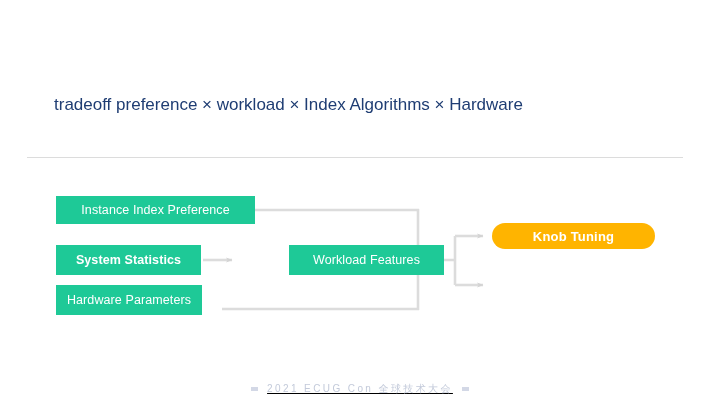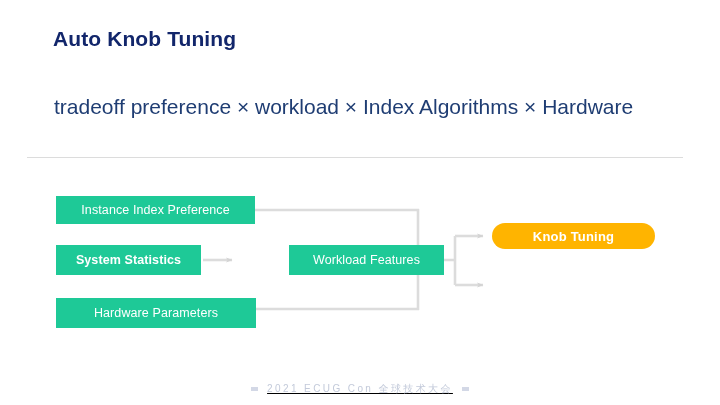--- a/index.html
+++ b/index.html
@@ -28,21 +28,21 @@
     font-size: 21px;
     font-weight: bold;
     color: #12266B;
     letter-spacing: 0.1px;
     white-space: nowrap;
   }
   .slide-subtitle {
     position: absolute;
     left: 54px;
     top: 95px;
-    font-size: 21px;
+    font-size: 17px;
     font-weight: normal;
     color: #1F3D73;
     white-space: nowrap;
   }
   .divider {
     position: absolute;
     left: 27px;
     top: 157px;
     width: 656px;
     height: 1px;
@@ -88,21 +88,21 @@
     background: #FFB400;
     border-radius: 14px;
     font-size: 13px;
     font-weight: bold;
     letter-spacing: 0.2px;
   }
 
   
   #node-instance   { left: 56px;  top: 196px; width: 199px; height: 28px; }
   #node-system     { left: 56px;  top: 245px; width: 145px; height: 30px; }
-  #node-hardware   { left: 56px;  top: 298px; width: 200px; height: 30px; }
+  #node-hardware   { left: 56px;  top: 285px; width: 146px; height: 30px; }
   #node-workload   { left: 241px; top: 245px; width: 155px; height: 30px; margin-left: 48px; }
   #node-knob       { left: 492px; top: 223px; width: 163px; height: 26px; }
   #node-scheduling { left: 492px; top: 272px; width: 163px; height: 26px; }
 
   
   .footer {
     position: absolute;
     left: 0;
     bottom: 9px;
     width: 720px;
@@ -122,21 +122,20 @@
     color: #C3CADA;
     letter-spacing: 2.4px;
     white-space: nowrap;
   }
 </style>
 </head>
 <body>
 
 <div class="slide">
 
-  <div class="slide-title">Auto Knob Tuning</div>
 
   <div class="slide-subtitle">tradeoff preference × workload × Index Algorithms × Hardware</div>
 
   <div class="divider"></div>
 
   <div class="diagram">
 
     <svg class="connectors" viewBox="0 0 720 405" width="720" height="405" aria-hidden="true">
       <defs>
         <marker id="arrowhead" markerWidth="7" markerHeight="7" refX="6" refY="3" orient="auto" markerUnits="userSpaceOnUse">

